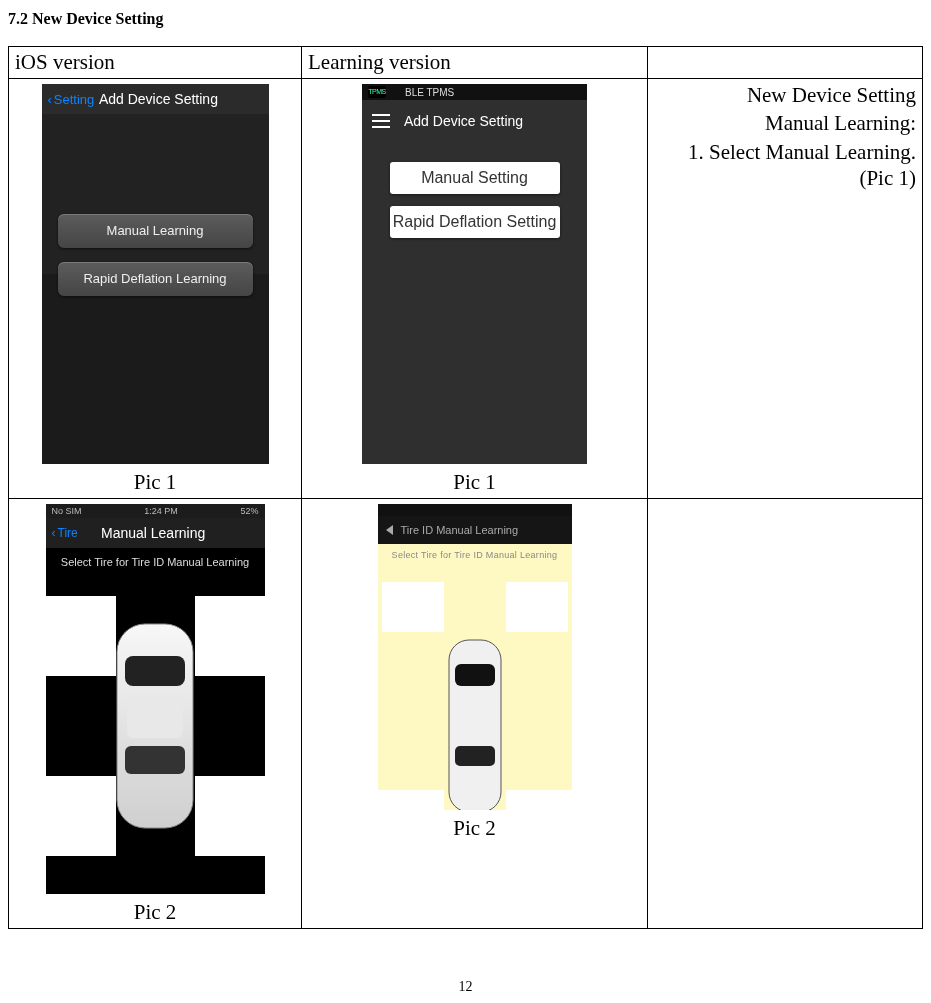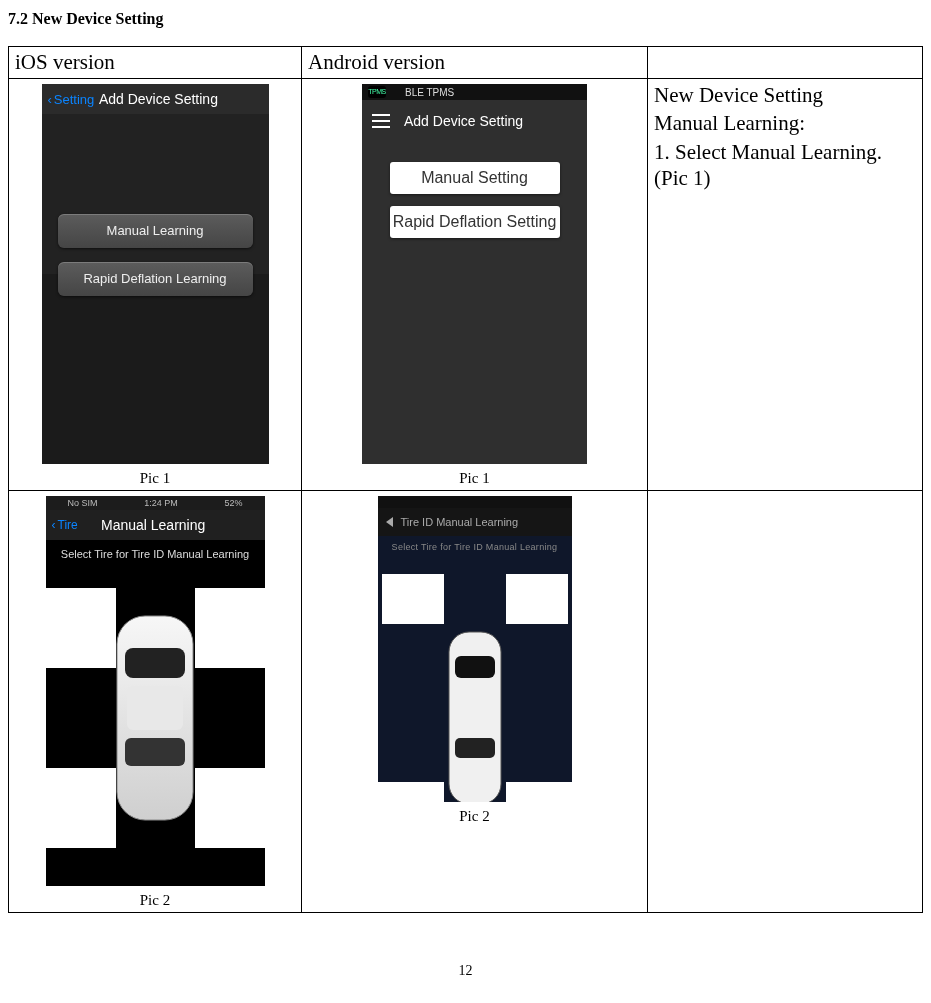--- a/index.html
+++ b/index.html
@@ -22,23 +22,23 @@
     }
     table.main td {
       border: 1px solid #000;
       vertical-align: top;
       padding: 3px 6px;
       font-size: 21px;
       margin-left: 16px;
     }
     .col1 { width: 280px; }
     .col2 { width: 333px; }
-    .col3 { width: auto; }
+    .col3 { width: auto; text-align: right; }
     .cell-center { text-align: center; }
-    .caption { font-size: 15px; }
+    .caption { font-size: 21px; }
     .phone {
       display: inline-block;
       position: relative;
       background: #333;
       overflow: hidden;
     }
     
     .ios-pic1 {
       width: 227px;
       height: 380px;
@@ -145,21 +145,21 @@
     }
     .ios-status2 {
       height: 14px;
       background: #1c1c1c;
       color: #bbb;
       font-family: Helvetica, Arial, sans-serif;
       font-size: 9px;
       display: flex;
       justify-content: space-between;
       align-items: center;
-      padding: 0 22px;
+      padding: 0 6px;
       gap: 43px;
     }
     .ios-nav2 {
       height: 30px;
       background: #202020;
       display: flex;
       align-items: center;
       color: #fff;
       font-family: Helvetica, Arial, sans-serif;
       padding: 0 6px;
@@ -193,21 +193,21 @@
       left: 50%;
       top: 50%;
       transform: translate(-50%, -50%);
       width: 92px;
       height: 220px;
     }
     
     .and-pic2 {
       width: 194px;
       height: 306px;
-      background: #0f172a;
+      background: #fef9c3;
       margin-top: 2px;
     }
     .and-status2 {
       height: 12px;
       background: #111;
     }
     .and-nav2 {
       height: 28px;
       background: #151515;
       display: flex;
@@ -269,21 +269,21 @@
   </style>
 </head>
 <body>
 
 <h1>7.2 New Device Setting</h1>
 
 <table class="main">
   <tbody>
       <tr>
     <td class="col1">iOS version</td>
-    <td class="col2">Android version</td>
+    <td class="col2">Learning version</td>
     <td class="col3"></td>
   </tr>
 
   <tr>
     <td class="col1 cell-center">
       <div class="phone ios-pic1">
         <div class="ios-navbar">
           <div class="ios-back">
             <span>‹</span>
             <span>Setting</span>

